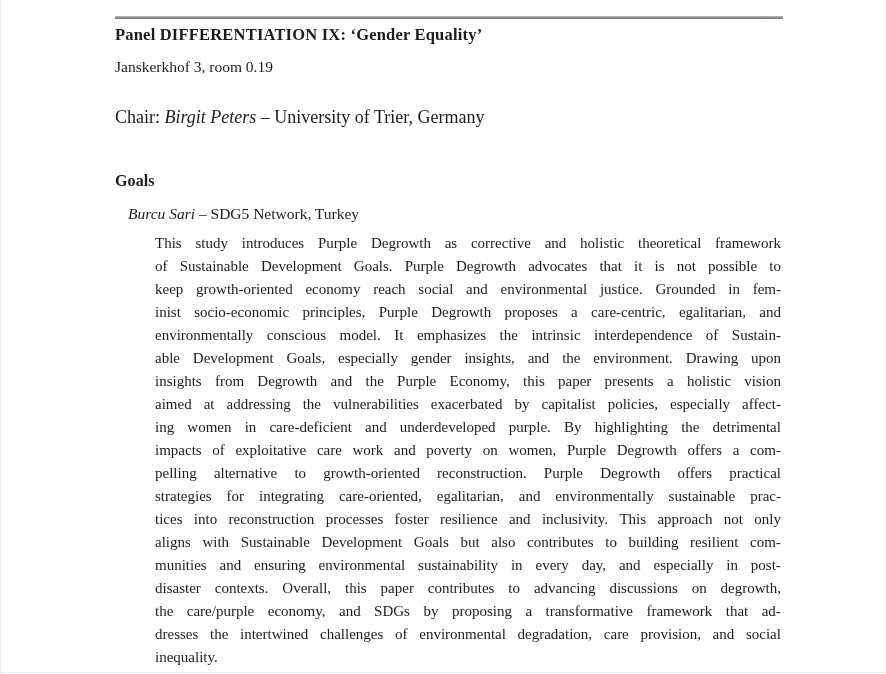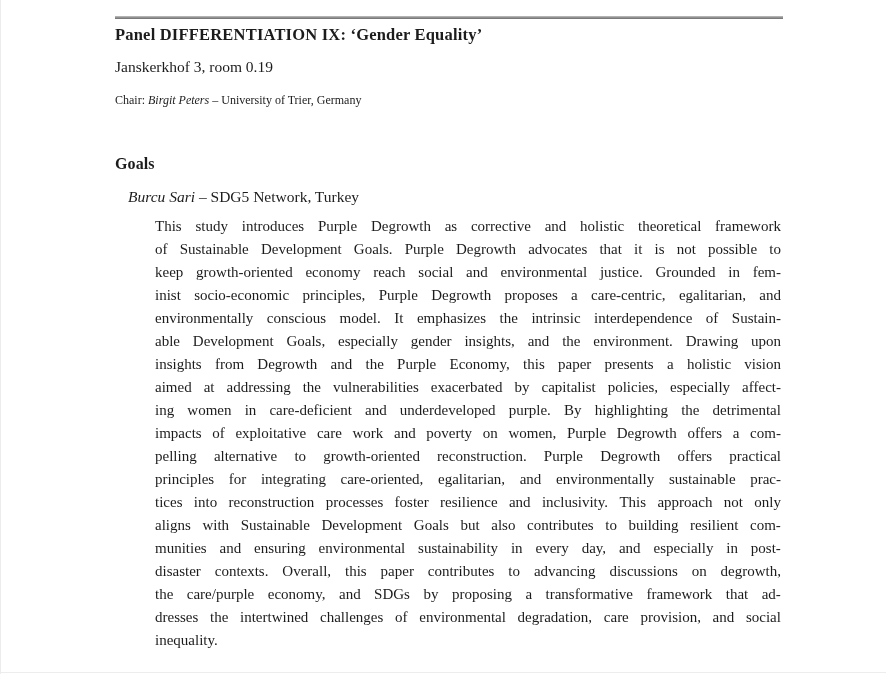--- a/index.html
+++ b/index.html
@@ -47,22 +47,22 @@
     font-weight: bold;
     line-height: 20px;
     letter-spacing: 0.2px;
   }
   .room-note {
     margin-top: 12px;
     font-size: 15.5px;
     line-height: 20px;
   }
   .chair-line {
-    margin-top: 13px;
-    font-size: 12px;
+    margin-top: 30px;
+    font-size: 18px;
     line-height: 20px;
   }
   .talk-title {
     margin-top: 42px;
     font-size: 16px;
     font-weight: bold;
     line-height: 23px;
     letter-spacing: 0.1px;
   }
   .author-line {
@@ -116,21 +116,21 @@
         <div class="abs-line"><span>of</span><span>Sustainable</span><span>Development</span><span>Goals.</span><span>Purple</span><span>Degrowth</span><span>advocates</span><span>that</span><span>it</span><span>is</span><span>not</span><span>possible</span><span>to</span></div>
         <div class="abs-line"><span>keep</span><span>growth-oriented</span><span>economy</span><span>reach</span><span>social</span><span>and</span><span>environmental</span><span>justice.</span><span>Grounded</span><span>in</span><span>fem-</span></div>
         <div class="abs-line"><span>inist</span><span>socio-economic</span><span>principles,</span><span>Purple</span><span>Degrowth</span><span>proposes</span><span>a</span><span>care-centric,</span><span>egalitarian,</span><span>and</span></div>
         <div class="abs-line"><span>environmentally</span><span>conscious</span><span>model.</span><span>It</span><span>emphasizes</span><span>the</span><span>intrinsic</span><span>interdependence</span><span>of</span><span>Sustain-</span></div>
         <div class="abs-line"><span>able</span><span>Development</span><span>Goals,</span><span>especially</span><span>gender</span><span>insights,</span><span>and</span><span>the</span><span>environment.</span><span>Drawing</span><span>upon</span></div>
         <div class="abs-line"><span>insights</span><span>from</span><span>Degrowth</span><span>and</span><span>the</span><span>Purple</span><span>Economy,</span><span>this</span><span>paper</span><span>presents</span><span>a</span><span>holistic</span><span>vision</span></div>
         <div class="abs-line"><span>aimed</span><span>at</span><span>addressing</span><span>the</span><span>vulnerabilities</span><span>exacerbated</span><span>by</span><span>capitalist</span><span>policies,</span><span>especially</span><span>affect-</span></div>
         <div class="abs-line"><span>ing</span><span>women</span><span>in</span><span>care-deficient</span><span>and</span><span>underdeveloped</span><span>purple.</span><span>By</span><span>highlighting</span><span>the</span><span>detrimental</span></div>
         <div class="abs-line"><span>impacts</span><span>of</span><span>exploitative</span><span>care</span><span>work</span><span>and</span><span>poverty</span><span>on</span><span>women,</span><span>Purple</span><span>Degrowth</span><span>offers</span><span>a</span><span>com-</span></div>
         <div class="abs-line"><span>pelling</span><span>alternative</span><span>to</span><span>growth-oriented</span><span>reconstruction.</span><span>Purple</span><span>Degrowth</span><span>offers</span><span>practical</span></div>
-        <div class="abs-line"><span>principles</span><span>for</span><span>integrating</span><span>care-oriented,</span><span>egalitarian,</span><span>and</span><span>environmentally</span><span>sustainable</span><span>prac-</span></div>
+        <div class="abs-line"><span>strategies</span><span>for</span><span>integrating</span><span>care-oriented,</span><span>egalitarian,</span><span>and</span><span>environmentally</span><span>sustainable</span><span>prac-</span></div>
         <div class="abs-line"><span>tices</span><span>into</span><span>reconstruction</span><span>processes</span><span>foster</span><span>resilience</span><span>and</span><span>inclusivity.</span><span>This</span><span>approach</span><span>not</span><span>only</span></div>
         <div class="abs-line"><span>aligns</span><span>with</span><span>Sustainable</span><span>Development</span><span>Goals</span><span>but</span><span>also</span><span>contributes</span><span>to</span><span>building</span><span>resilient</span><span>com-</span></div>
         <div class="abs-line"><span>munities</span><span>and</span><span>ensuring</span><span>environmental</span><span>sustainability</span><span>in</span><span>every</span><span>day,</span><span>and</span><span>especially</span><span>in</span><span>post-</span></div>
         <div class="abs-line"><span>disaster</span><span>contexts.</span><span>Overall,</span><span>this</span><span>paper</span><span>contributes</span><span>to</span><span>advancing</span><span>discussions</span><span>on</span><span>degrowth,</span></div>
         <div class="abs-line"><span>the</span><span>care/purple</span><span>economy,</span><span>and</span><span>SDGs</span><span>by</span><span>proposing</span><span>a</span><span>transformative</span><span>framework</span><span>that</span><span>ad-</span></div>
         <div class="abs-line"><span>dresses</span><span>the</span><span>intertwined</span><span>challenges</span><span>of</span><span>environmental</span><span>degradation,</span><span>care</span><span>provision,</span><span>and</span><span>social</span></div>
         <div class="abs-line no-just">inequality.</div>
       </div>
   </div>
 </div>

